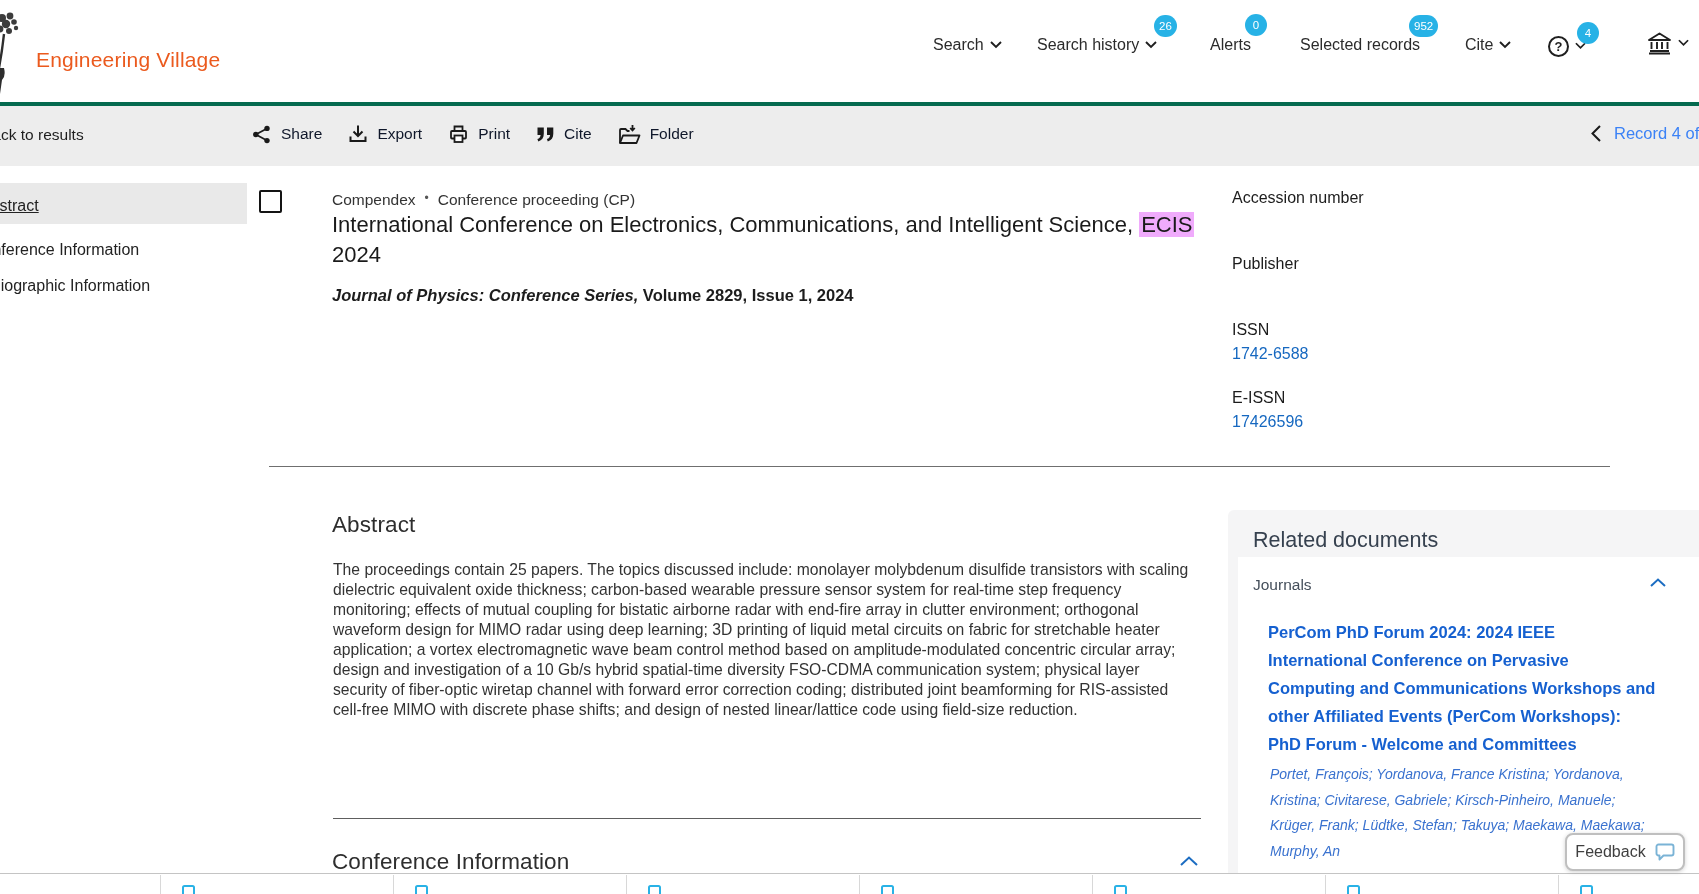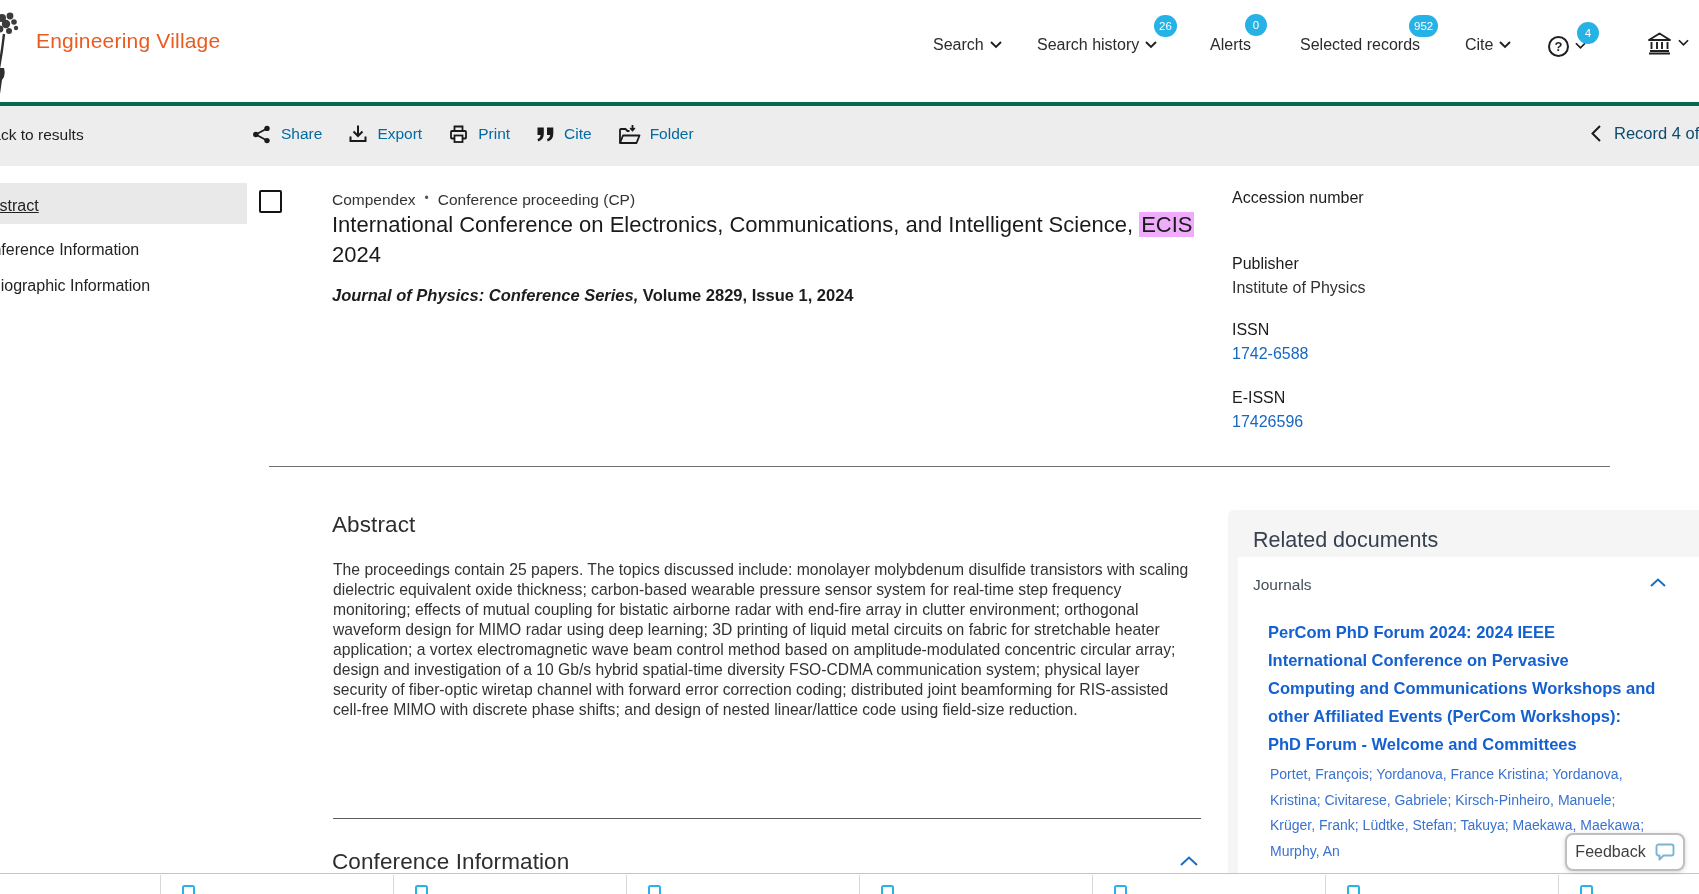--- a/index.html
+++ b/index.html
@@ -6,39 +6,39 @@
   body{
     width:1699px;height:894px;position:relative;overflow:hidden;
     background:#ffffff;
     font-family:"Liberation Sans","DejaVu Sans",sans-serif;
     color:#1f1f1f;
   }
   .abs{position:absolute;}
 
   
   .header{left:0;top:0;width:1699px;height:102px;background:#fff;}
-  .brand{left:36px;top:29px;font-size:21px;font-weight:500;color:#eb5a1e;letter-spacing:.2px;}
+  .brand{left:36px;top:48px;font-size:21px;font-weight:500;color:#eb5a1e;letter-spacing:.2px;}
   .logo-tree{left:-14px;top:6px;width:40px;height:92px;}
   .nav-item{top:33px;height:24px;display:flex;align-items:center;gap:6px;
     font-size:16px;color:#2b2b2b;cursor:pointer;white-space:nowrap;}
   .badge{background:#27b2e6;color:#fff;border-radius:12px;min-width:22px;height:22px;
     display:flex;align-items:center;justify-content:center;font-size:11.5px;
     padding:0 5px;box-sizing:border-box;}
   .help-circle{width:21px;height:21px;border:2px solid #1f1f1f;border-radius:50%;
     display:flex;align-items:center;justify-content:center;
     font-size:13px;font-weight:700;color:#1f1f1f;box-sizing:border-box;}
 
   
   .toolbar{left:0;top:102px;width:1699px;height:64px;background:#ededed;
     border-top:4px solid #056a4f;box-sizing:border-box;}
   .back-label{left:-18px;top:126px;font-size:15.5px;color:#1d1d1d;}
   .actions{left:251px;top:121px;display:flex;align-items:center;gap:26px;height:26px;}
-  .action{display:flex;align-items:center;gap:9px;font-size:15.5px;color:#0369a1;cursor:pointer;}
+  .action{display:flex;align-items:center;gap:9px;font-size:15.5px;color:#0f172a;cursor:pointer;}
   .record-nav{left:1591px;top:124px;display:flex;align-items:center;gap:13px;
-    font-size:16.5px;color:#0c4a6e;white-space:nowrap;}
+    font-size:16.5px;color:#3b82f6;white-space:nowrap;}
 
   
   .side-active-bg{left:0;top:183px;width:247px;height:41px;background:#e9e9e9;}
   .side-item{font-size:16px;color:#222;white-space:nowrap;cursor:pointer;}
 
   
   .checkbox{left:259px;top:190px;width:23px;height:23px;background:#fff;
     border:2.5px solid #141414;border-radius:2px;box-sizing:border-box;cursor:pointer;}
   .eyebrow{left:332px;top:191px;display:flex;gap:9px;
     font-size:15.5px;color:#333;}
@@ -59,21 +59,21 @@
   .sec-heading{font-size:22.5px;color:#2e2e2e;letter-spacing:.1px;}
   .para{left:333px;top:560px;width:856px;font-size:15.7px;line-height:20px;color:#333;}
 
   
   .panel{left:1228px;top:510px;width:471px;height:363px;background:#f5f5f6;border-radius:6px 0 0 0;}
   .panel-title{left:1253px;top:528px;font-size:21.5px;color:#36414f;}
   .panel-card{left:1238px;top:557px;width:461px;height:316px;background:#ffffff;}
   .group-row-label{left:1253px;top:576px;font-size:15.5px;color:#454f5b;}
   .rel-title{left:1268px;top:618px;width:388px;font-size:16.5px;font-weight:700;
     line-height:28px;color:#1560d0;cursor:pointer;}
-  .rel-authors{left:1270px;top:762px;width:386px;font-size:14px;line-height:25.5px;color:#3a72cf;}
+  .rel-authors{left:1270px;top:762px;width:386px;font-size:14px;line-height:25.5px;color:#3a72cf;font-style:italic;}
 
   
   .feedback{left:1565px;top:833px;width:120px;height:38px;background:#fff;
     border:2px solid #bfbfbf;border-radius:8px;box-sizing:border-box;
     display:flex;align-items:center;justify-content:center;gap:9px;
     font-size:16px;color:#3f3f3f;box-shadow:0 1px 4px rgba(0,0,0,.18);cursor:pointer;z-index:60;}
 
   
   .strip{left:0;top:873px;width:1699px;height:21px;background:#fff;
     border-top:1px solid #c4c4c4;z-index:40;}
@@ -254,21 +254,20 @@
 
 <div class="abs source">
   <span class="it">Journal of Physics: Conference Series,</span><span> Volume 2829, Issue 1, 2024</span>
 </div>
 
 <div class="abs meta-block" style="top:189px">
   <div class="meta-label">Accession number</div>
 </div>
 <div class="abs meta-block" style="top:255px">
   <div class="meta-label">Publisher</div>
-  <div class="meta-value">Institute of Physics</div>
 </div>
 <div class="abs meta-block" style="top:321px">
   <div class="meta-label">ISSN</div>
   <div class="meta-value"><a class="link">1742-6588</a></div>
 </div>
 <div class="abs meta-block" style="top:389px">
   <div class="meta-label">E-ISSN</div>
   <div class="meta-value"><a class="link">17426596</a></div>
 </div>
 

